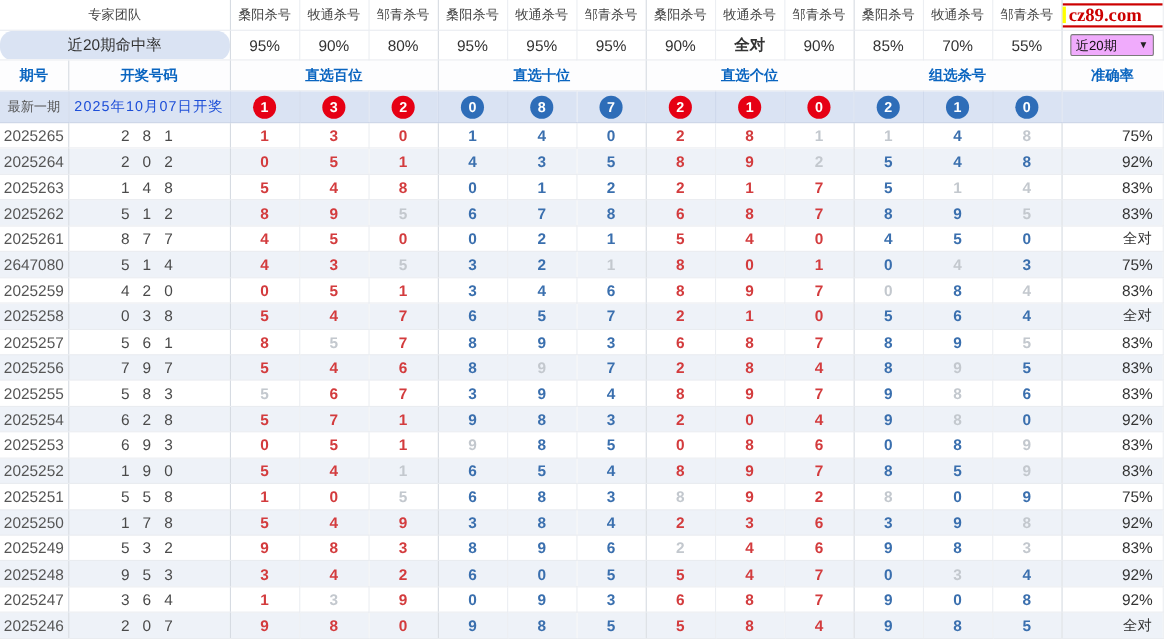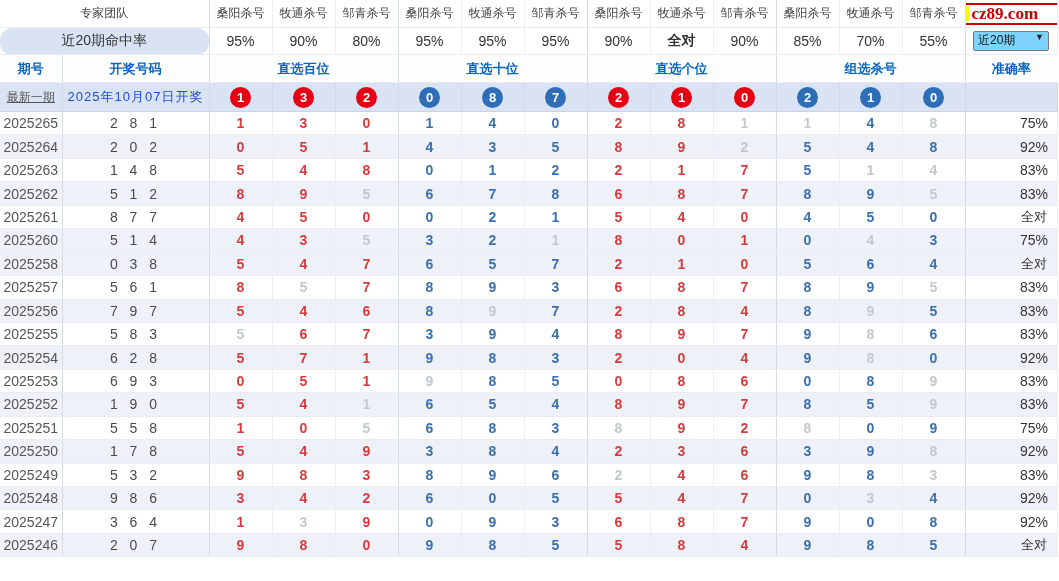--- a/index.html
+++ b/index.html
@@ -13,21 +13,21 @@
   tr.row-team td{height:27px;font-size:12px;color:#444;background:#fff;}
   tr.row-rates td{height:26px;font-size:14px;color:#333;background:#fff;}
   td.rate-label{background:#dae3f3 !important;font-size:12px;color:#444;border-radius:12px;}
   tr.row-groups td{height:27px;background:#fdfdfe;border-right:none;}
   tr.row-groups td.ge{border-right:1px solid #d6dbe2;margin-left:16px;}
   .hdr-blue{color:#0a65c0;font-weight:bold;font-size:13px;}
   .perfect{color:#d30e0e;font-weight:bold;}
   
   tr.row-latest td{height:28px;background:#dae3f3;border-right:1px solid #d0dae e;}
   tr.row-latest td{border-right:1px solid #cfd9ec;border-bottom:1px solid #c9d3e6;}
-  td.latest-label{font-size:12px;color:#555;text-decoration:underline;}
+  td.latest-label{font-size:12px;color:#555;}
   td.latest-date{font-size:13px;color:#1d4ed8;letter-spacing:1px;}
   .ball{display:inline-block;width:21px;height:21px;line-height:21px;border-radius:50%;
         color:#fff;font-weight:bold;font-size:13px;}
   .ball-red{background:#e60014;}
   .ball-blue{background:#2e6db8;}
   
   tr.data-row{height:23.45px;}
   tr.data-row td{font-size:14px;}
   tr.data-row.alt td{background:#eef2f8;}
   td.issue-cell{font-size:12px;color:#555;}
@@ -38,22 +38,22 @@
   .num-gray{color:#c3c8ce;font-weight:bold;}
   td.acc-cell{font-size:13px;color:#333;font-weight:normal;padding-left:46px;}
   td.acc-cell.perfect{font-size:13px;}
   
   td.logo-cell{border-bottom:1px solid #e9ecf0;}
   .logo{display:flex;align-items:center;gap:3px;border:2px solid #cc0000;background:#fff;
         height:22px;width:112px;margin-left:-16px;padding:0 2px;box-sizing:border-box;}
   .logo-sq{width:15px;height:15px;background:#ffff00;flex:0 0 auto;}
   .logo-text{font-family:"Liberation Serif","DejaVu Serif",serif;font-weight:bold;
              color:#cc0000;font-size:17px;line-height:1;}
-  .select{display:inline-flex;justify-content:space-between;
-          width:76px;height:20px;border:1px solid #7a7a7a;border-radius:2px;background:#7dd3fc;
+  .select{display:inline-flex;align-items:center;justify-content:space-between;
+          width:76px;height:20px;border:1px solid #7a7a7a;border-radius:2px;background:#f0abfc;
           font-size:12px;color:#111;padding:0 4px;box-sizing:border-box;cursor:pointer;}
   .select .chev{font-size:9px;color:#222;}
 </style>
 </head>
 <body>
 
 <table>
   <colgroup>
     <col style="width:62px">
       <col style="width:147px">
@@ -221,35 +221,52 @@
         <td class="num num-blue ge">1</td>
         <td class="num num-red">5</td>
         <td class="num num-red">4</td>
         <td class="num num-red ge">0</td>
         <td class="num num-blue">4</td>
         <td class="num num-blue">5</td>
         <td class="num num-blue ge">0</td>
         <td class="acc-cell perfect">全对</td>
       </tr>
       <tr class="data-row alt">
-        <td class="issue-cell ge">2025260</td>
+        <td class="issue-cell ge">2647080</td>
         <td class="draw-cell ge">5 1 4</td>
         <td class="num num-red">4</td>
         <td class="num num-red">3</td>
         <td class="num num-gray ge">5</td>
         <td class="num num-blue">3</td>
         <td class="num num-blue">2</td>
         <td class="num num-gray ge">1</td>
         <td class="num num-red">8</td>
         <td class="num num-red">0</td>
         <td class="num num-red ge">1</td>
         <td class="num num-blue">0</td>
         <td class="num num-gray">4</td>
         <td class="num num-blue ge">3</td>
         <td class="acc-cell">75%</td>
+      </tr>
+      <tr class="data-row">
+        <td class="issue-cell ge">2025259</td>
+        <td class="draw-cell ge">4 2 0</td>
+        <td class="num num-red">0</td>
+        <td class="num num-red">5</td>
+        <td class="num num-red ge">1</td>
+        <td class="num num-blue">3</td>
+        <td class="num num-blue">4</td>
+        <td class="num num-blue ge">6</td>
+        <td class="num num-red">8</td>
+        <td class="num num-red">9</td>
+        <td class="num num-red ge">7</td>
+        <td class="num num-gray">0</td>
+        <td class="num num-blue">8</td>
+        <td class="num num-gray ge">4</td>
+        <td class="acc-cell">83%</td>
       </tr>
       <tr class="data-row alt">
         <td class="issue-cell ge">2025258</td>
         <td class="draw-cell ge">0 3 8</td>
         <td class="num num-red">5</td>
         <td class="num num-red">4</td>
         <td class="num num-red ge">7</td>
         <td class="num num-blue">6</td>
         <td class="num num-blue">5</td>
         <td class="num num-blue ge">7</td>
@@ -409,21 +426,21 @@
         <td class="num num-gray">2</td>
         <td class="num num-red">4</td>
         <td class="num num-red ge">6</td>
         <td class="num num-blue">9</td>
         <td class="num num-blue">8</td>
         <td class="num num-gray ge">3</td>
         <td class="acc-cell">83%</td>
       </tr>
       <tr class="data-row alt">
         <td class="issue-cell ge">2025248</td>
-        <td class="draw-cell ge">9 8 6</td>
+        <td class="draw-cell ge">9 5 3</td>
         <td class="num num-red">3</td>
         <td class="num num-red">4</td>
         <td class="num num-red ge">2</td>
         <td class="num num-blue">6</td>
         <td class="num num-blue">0</td>
         <td class="num num-blue ge">5</td>
         <td class="num num-red">5</td>
         <td class="num num-red">4</td>
         <td class="num num-red ge">7</td>
         <td class="num num-blue">0</td>

